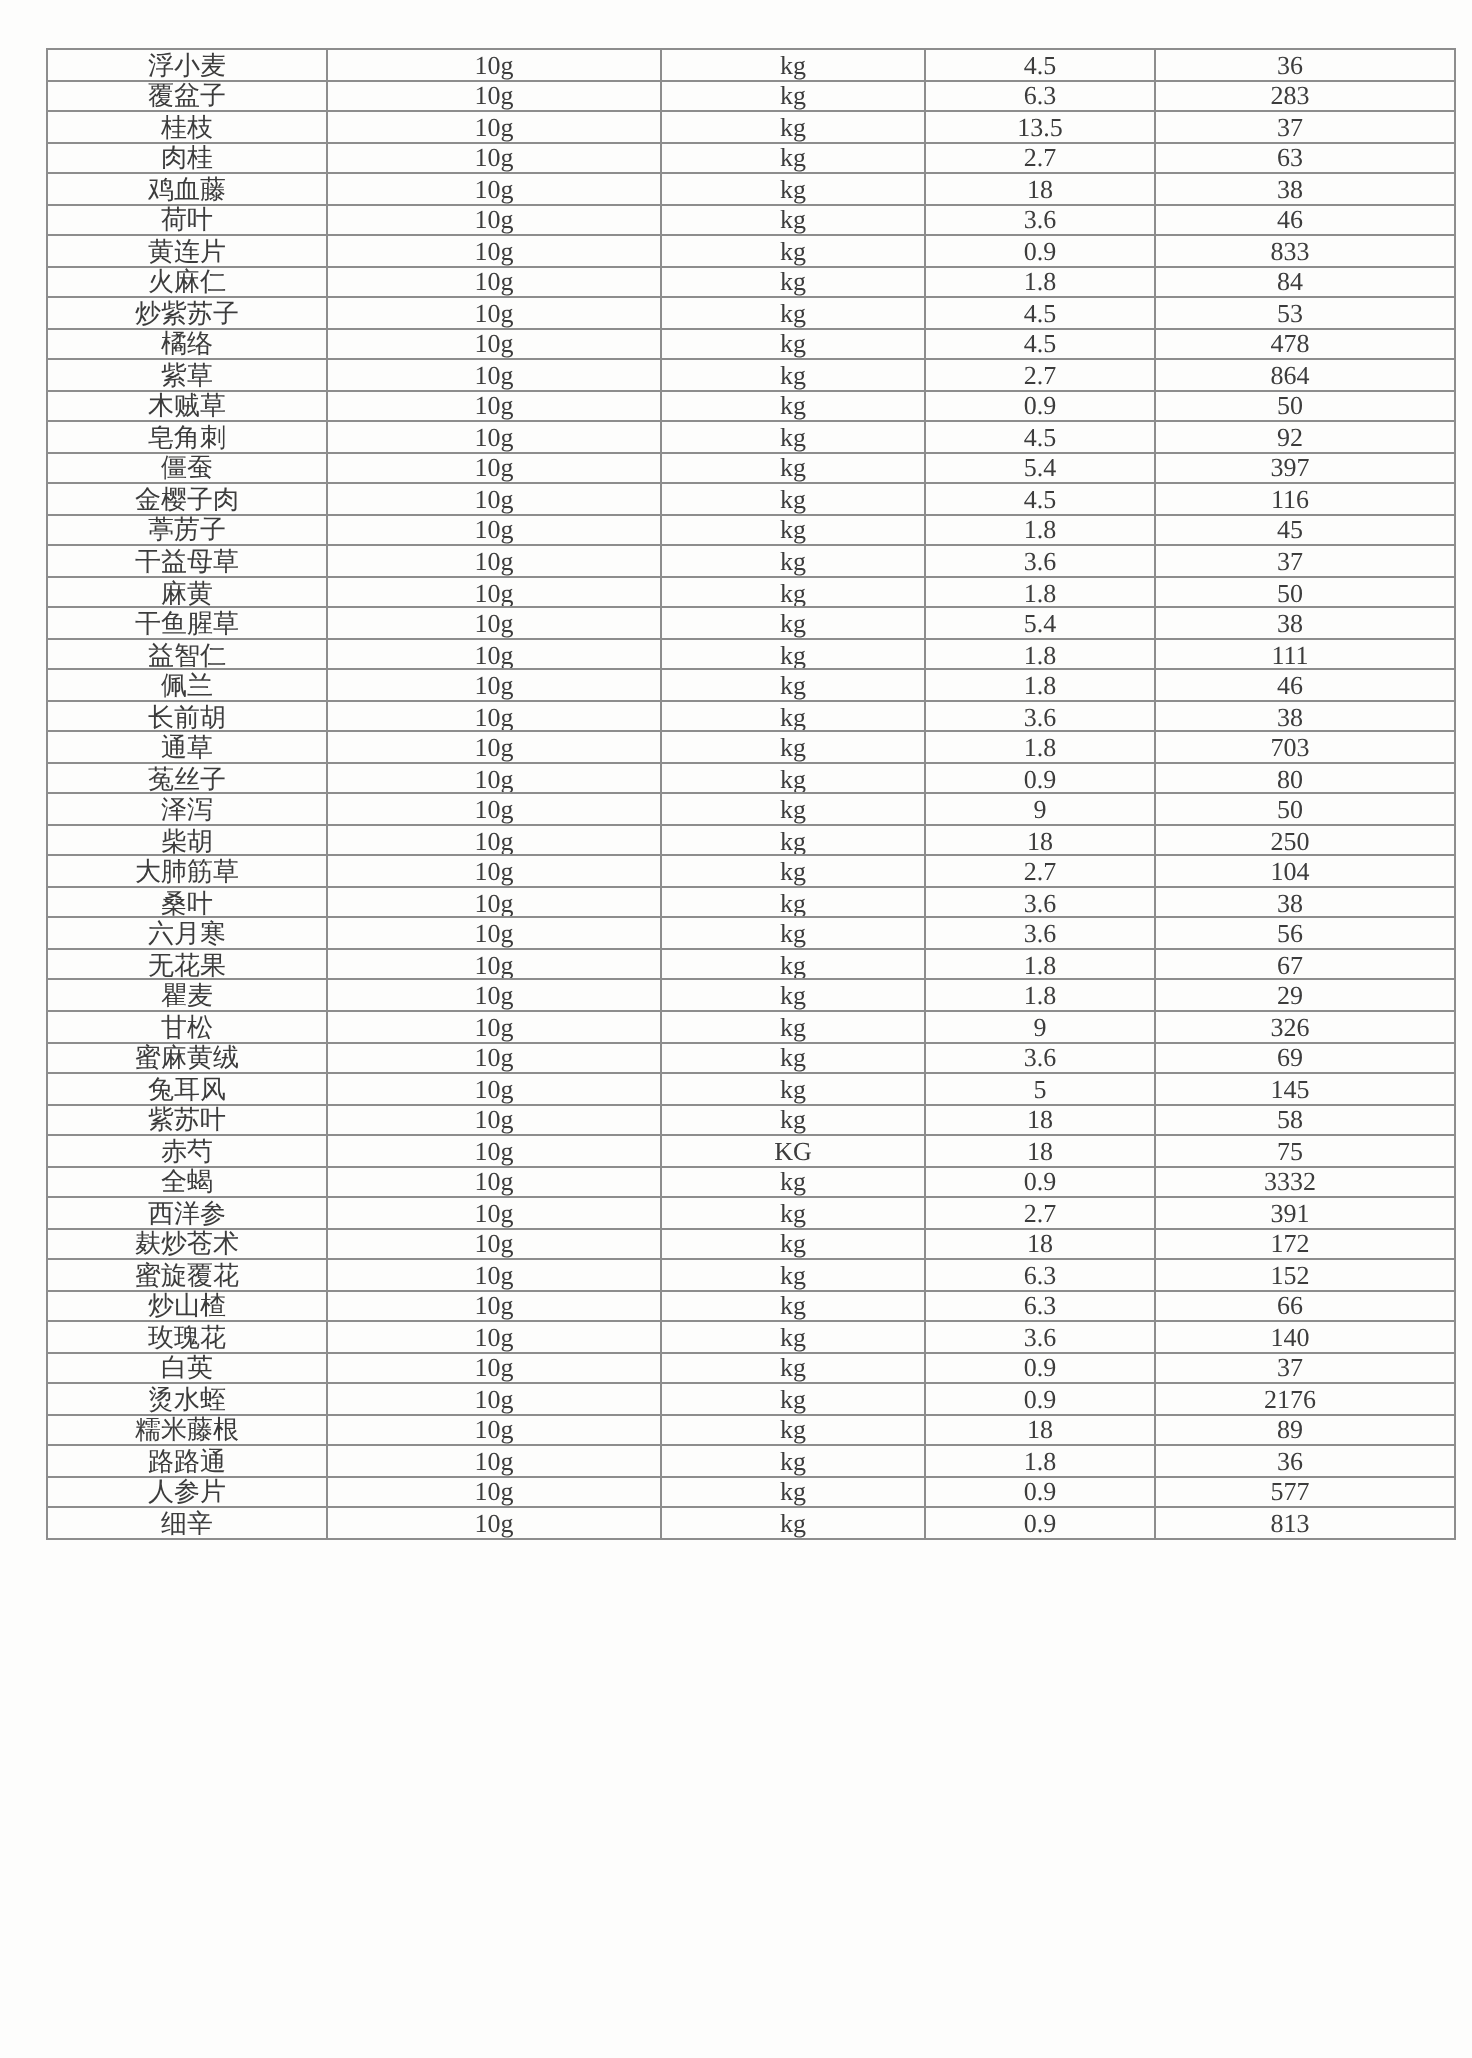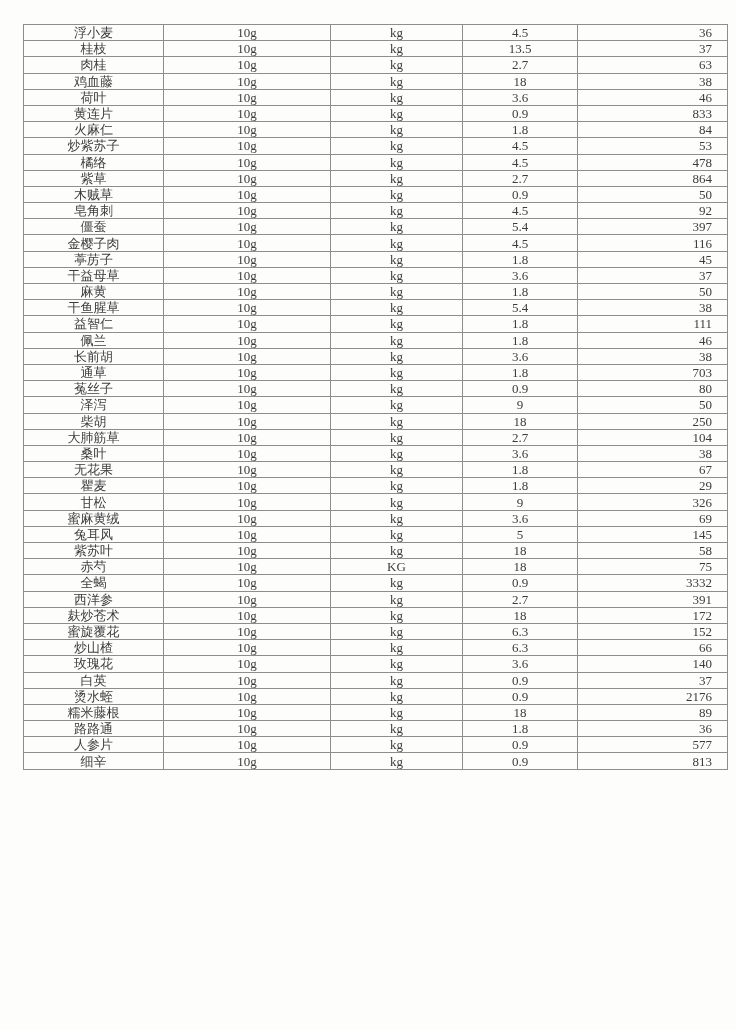--- a/index.html
+++ b/index.html
@@ -36,21 +36,20 @@
     font-size: 13px;
     line-height: 1;
     color: #3c3c3c;
     text-align: center;
     vertical-align: middle;
     padding: 0;
     white-space: nowrap;
     overflow: hidden;
   }
   .herb-table td.col-count {
-    text-align: right;
     padding-right: 15px;
   }
   .herb-table col.c1 { width: 140px; }
   .herb-table col.c2 { width: 167px; }
   .herb-table col.c3 { width: 132px; }
   .herb-table col.c4 { width: 115px; }
   .herb-table col.c5 { width: 150px; }
 </style>
 </head>
 <body>
@@ -66,20 +65,27 @@
     </colgroup>
     <tbody id="herb-tbody">
         <tr>
           <td class="col-name">浮小麦</td>
           <td class="col-spec">10g</td>
           <td class="col-unit">kg</td>
           <td class="col-price">4.5</td>
           <td class="col-count">36</td>
         </tr>
         <tr>
+          <td class="col-name">覆盆子</td>
+          <td class="col-spec">10g</td>
+          <td class="col-unit">kg</td>
+          <td class="col-price">6.3</td>
+          <td class="col-count">283</td>
+        </tr>
+        <tr>
           <td class="col-name">桂枝</td>
           <td class="col-spec">10g</td>
           <td class="col-unit">kg</td>
           <td class="col-price">13.5</td>
           <td class="col-count">37</td>
         </tr>
         <tr>
           <td class="col-name">肉桂</td>
           <td class="col-spec">10g</td>
           <td class="col-unit">kg</td>
@@ -246,20 +252,27 @@
           <td class="col-unit">kg</td>
           <td class="col-price">2.7</td>
           <td class="col-count">104</td>
         </tr>
         <tr>
           <td class="col-name">桑叶</td>
           <td class="col-spec">10g</td>
           <td class="col-unit">kg</td>
           <td class="col-price">3.6</td>
           <td class="col-count">38</td>
+        </tr>
+        <tr>
+          <td class="col-name">六月寒</td>
+          <td class="col-spec">10g</td>
+          <td class="col-unit">kg</td>
+          <td class="col-price">3.6</td>
+          <td class="col-count">56</td>
         </tr>
         <tr>
           <td class="col-name">无花果</td>
           <td class="col-spec">10g</td>
           <td class="col-unit">kg</td>
           <td class="col-price">1.8</td>
           <td class="col-count">67</td>
         </tr>
         <tr>
           <td class="col-name">瞿麦</td>

